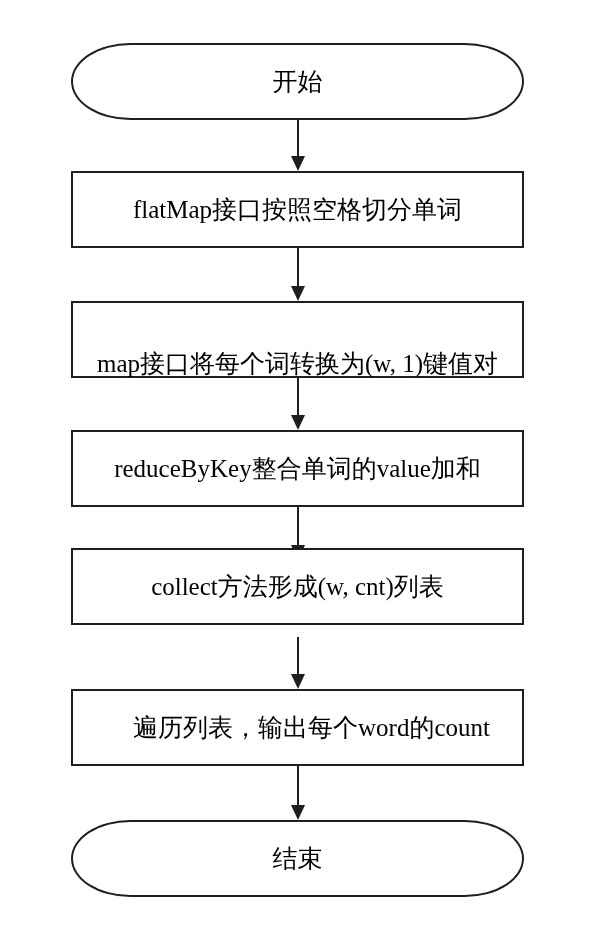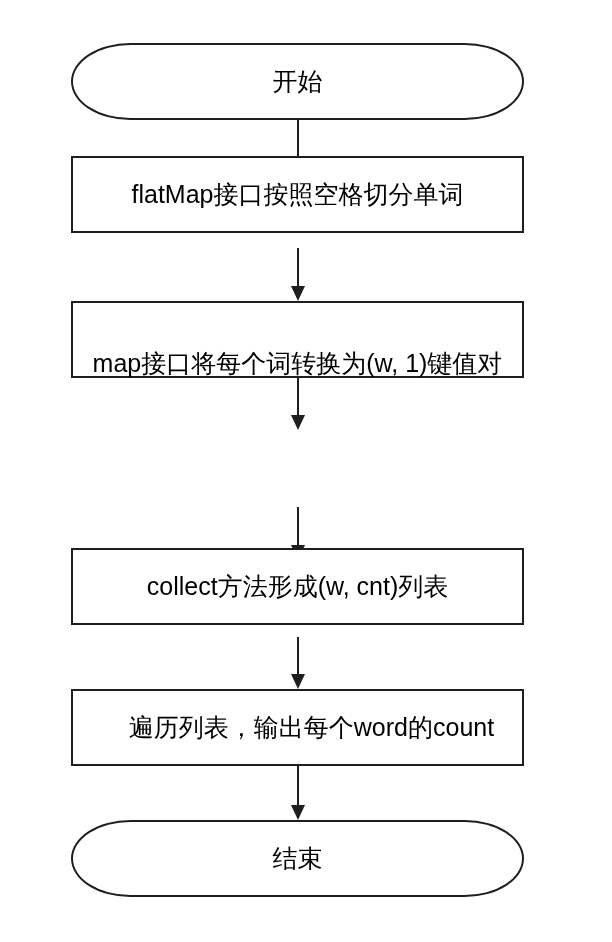--- a/index.html
+++ b/index.html
@@ -5,21 +5,21 @@
   html, body {
     margin: 0;
     padding: 0;
     background: #ffffff;
   }
   .canvas {
     position: relative;
     width: 612px;
     height: 942px;
     background: #ffffff;
-    font-family: Liberation Sans, sans-serif;
+    font-family: Liberation Serif, serif;
     color: #000000;
     overflow: hidden;
   }
   .node {
     position: absolute;
     left: 71px;
     width: 453px;
     height: 77px;
     box-sizing: border-box;
     border: 2px solid #1f1f1f;
@@ -69,38 +69,41 @@
 
   <div class="node terminator" style="top:43px;">
     <span>开始</span>
   </div>
 
   <div class="connector" style="top:120px;height:51px;">
     <span class="shaft"></span>
     <span class="head"></span>
   </div>
 
-  <div class="node process" style="top:156px;align-items:center;">
+  <div class="node process" style="top:171px;align-items:center;">
     <span>flatMap接口按照空格切分单词</span>
   </div>
 
   <div class="connector" style="top:248px;height:53px;">
     <span class="shaft"></span>
     <span class="head"></span>
   </div>
 
   <div class="node process" style="top:301px;align-items:flex-end;">
     <span>map接口将每个词转换为(w, 1)键值对</span>
   </div>
 
   <div class="connector" style="top:378px;height:52px;">
     <span class="shaft"></span>
     <span class="head"></span>
   </div>
 
+  <div class="node process" style="top:430px;">
+    <span>reduceByKey整合单词的value加和</span>
+  </div>
 
   <div class="connector" style="top:507px;height:53px;">
     <span class="shaft"></span>
     <span class="head"></span>
   </div>
 
   <div class="node process" style="top:548px;">
     <span>collect方法形成(w, cnt)列表</span>
   </div>
 

